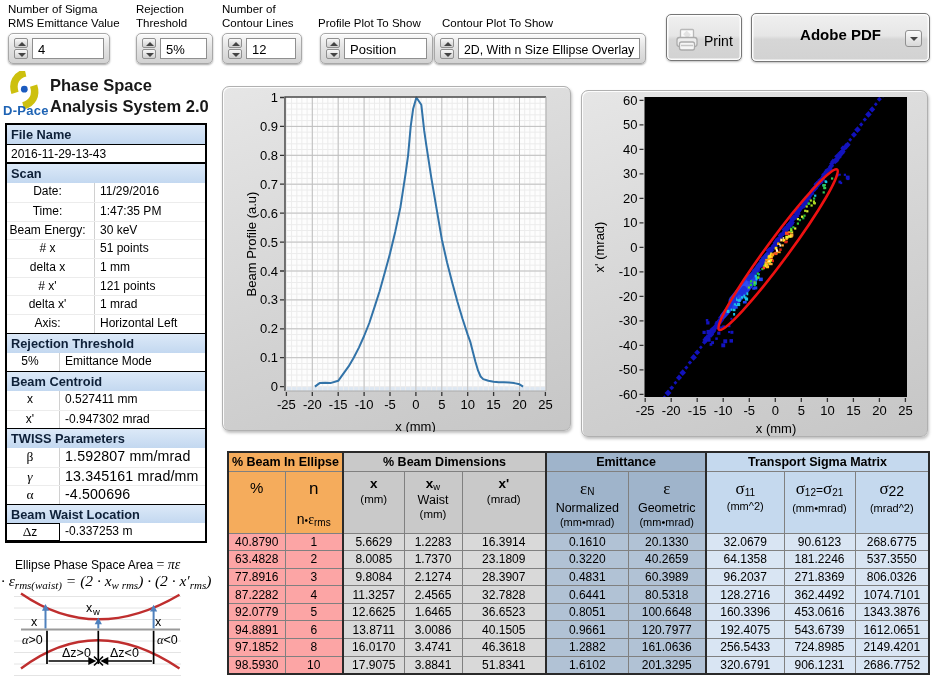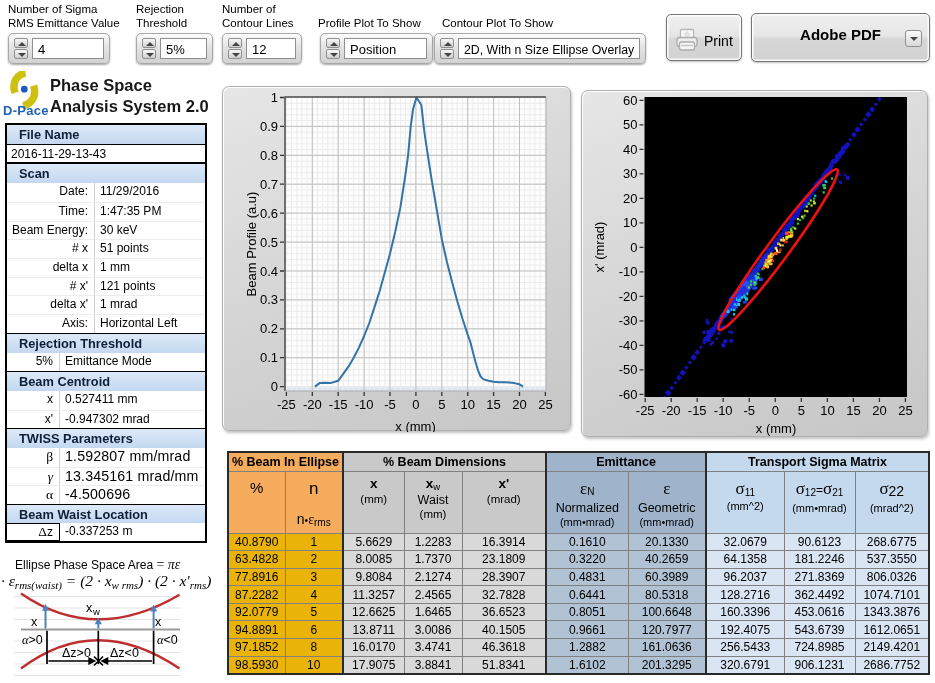--- a/index.html
+++ b/index.html
@@ -7,46 +7,46 @@
 .spin{position:absolute;height:31px;border-radius:5px;border:1px solid #a8a8a8;
  background:linear-gradient(#fbfbfb,#e4e4e4 45%,#d2d2d2);box-shadow:0 1px 2px rgba(0,0,0,.35),inset 0 1px 0 #fff;}
 .sbcol{position:absolute;left:5px;top:4px;width:14px;height:21px}
 .sb{width:14px;height:10px;margin-bottom:1px;border:1px solid #8f8f8f;border-radius:2px;background:linear-gradient(#f8f8f8,#cfcfcf);position:relative}
 .tri{position:absolute;left:3px;width:0;height:0;border-left:4px solid transparent;border-right:4px solid transparent}
 .tu{top:2.5px;border-bottom:4.5px solid #444}
 .td{top:2.5px;border-top:4.5px solid #444}
 .sfield{position:absolute;left:23px;top:4px;right:5px;bottom:4px;background:#fff;border:1px solid #8f8f8f;font-size:13px;line-height:21px;padding-left:5px;white-space:nowrap;overflow:hidden}
 .btn{position:absolute;border-radius:5px;border:1.5px solid #767676;background:linear-gradient(#f0f0f0,#e6e6e6 46%,#d6d6d6 54%,#d2d2d2);box-shadow:inset 0 0 0 1.5px rgba(255,255,255,.9),0 1px 2px rgba(0,0,0,.25)}
 #ltab{position:absolute;left:5px;top:123px;width:202px;border:2px solid #000;background:#fff}
-.lh{height:20.1px;background:linear-gradient(#dce9f8,#c3d8f0);border-top:1px solid #000;font-weight:bold;font-size:12.8px;line-height:19px;padding-left:12px;color:#0e2038}
+.lh{height:20.1px;background:linear-gradient(#dce9f8,#c3d8f0);border-top:1px solid #000;font-weight:bold;font-size:12.8px;line-height:19px;padding-left:4px;color:#0e2038}
 #ltab .lh:first-child{border-top:none;border-bottom:1px solid #000}
 .lhs{height:18.8px !important}
 .lf{height:18.0px;font-size:12px;line-height:18px;padding-left:4px;border-bottom:1px solid #000}
 .lr{display:flex;font-size:12px;border-top:1px solid #ececec;white-space:nowrap}
 #ltab .lh + .lr{border-top:none}
-.lab{text-align:right;padding-right:6px;border-right:1px solid #d0d0d0;line-height:17.5px;flex:none}
+.lab{text-align:center;padding-right:6px;border-right:1px solid #d0d0d0;line-height:17.5px;flex:none}
 .labw{width:88px}
 .labn{width:53px}
 .val{padding-left:5px;line-height:17.5px;overflow:visible}
 .valb{font-size:14.2px;letter-spacing:0.15px}
 .labz{border:1.4px solid #000;border-left:none;line-height:15px;background:#fff}
 .gk{font-family:"Liberation Serif",serif;font-size:13.5px}
 #btab{position:absolute;left:227px;top:451px;border-collapse:collapse;table-layout:fixed;font-size:12px;color:#000}
 #btab td{border:1px solid #808080;text-align:center;overflow:hidden}
 #btab tr.g td{height:19px;font-weight:bold;font-size:12.5px;border-top:2px solid #2a2a2a}
 #btab tr.ch td{height:62px}
 #btab tr.dr td{height:17.6px;font-size:12px}
 #btab tr.b td{font-weight:normal}
 #btab td.gl{border-left:2px solid #2a2a2a}
 #btab tr.g td.gl:first-child,#btab tr.ch td:first-child,#btab tr.dr td:first-child{border-left:2px solid #2a2a2a}
 #btab tr.g td:last-child,#btab tr.ch td:last-child,#btab tr.dr td:last-child{border-right:2px solid #2a2a2a}
 #btab tr:last-child td{border-bottom:2px solid #2a2a2a}
 .vt{vertical-align:top}
 .ho{background:#f5ac5c}.hd{background:#c9c9c9}.he{background:#9fb4cb}.hs{background:#c5d9ee}
-.cod{background:#eab308}.cdd{background:#d9d9d9}.ced{background:#b1c2d5}.csd{background:#d9e5f3}
+.cod{background:#fca5a5}.cdd{background:#d9d9d9}.ced{background:#b1c2d5}.csd{background:#d9e5f3}
 .sy{font-family:"Liberation Serif",serif}
 #eq1{position:absolute;left:15px;top:557px;font-size:12px;white-space:nowrap}
 #eq2{position:absolute;left:1px;top:572px;font-size:15.5px;white-space:nowrap;font-family:"Liberation Serif",serif;font-style:italic}
 .panel{position:absolute;border-radius:7px;border:1px solid #b0b0b0;background:linear-gradient(160deg,#e6e6e6,#d2d2d2 60%,#c6c6c6);box-shadow:inset 1px 1px 0 rgba(255,255,255,.9),1px 2px 3px rgba(0,0,0,.25)}
 text{font-family:"Liberation Sans",sans-serif}
 </style></head><body>
 <div id="app">
 
 <div class="lbl" style="left:8px;top:2px">Number of Sigma<br>RMS Emittance Value</div>
 <div class="lbl" style="left:136px;top:2px">Rejection<br>Threshold</div>

